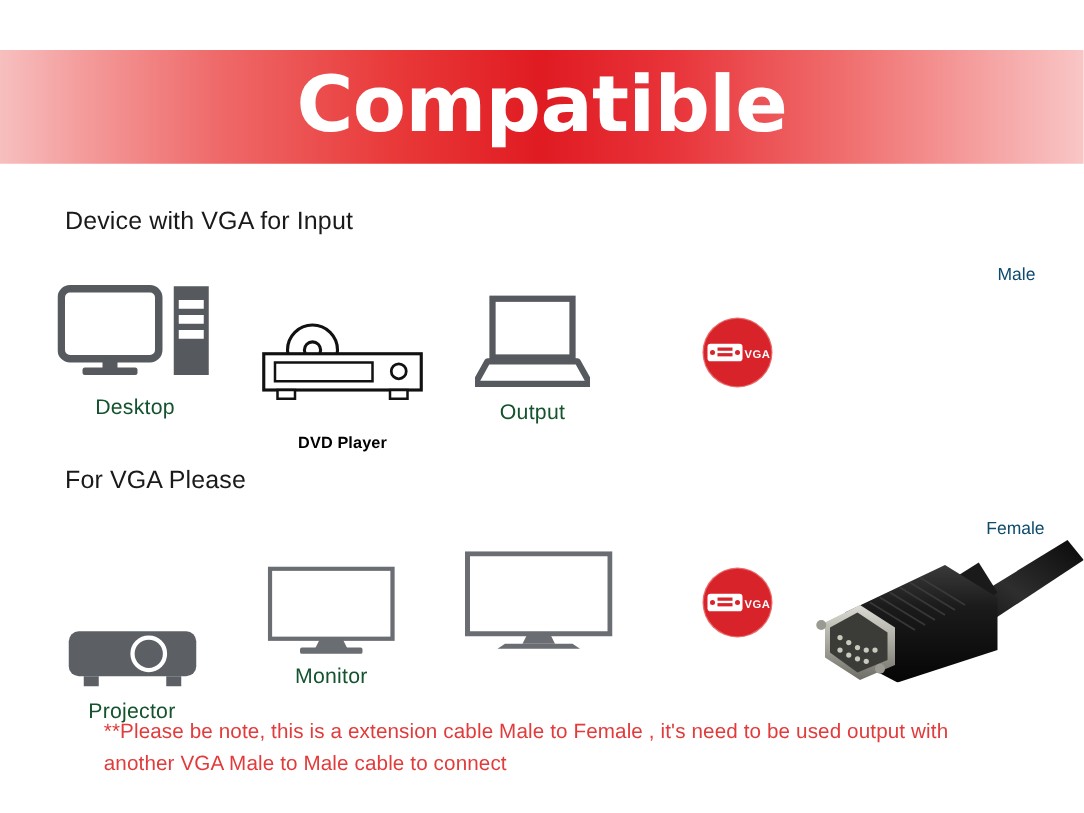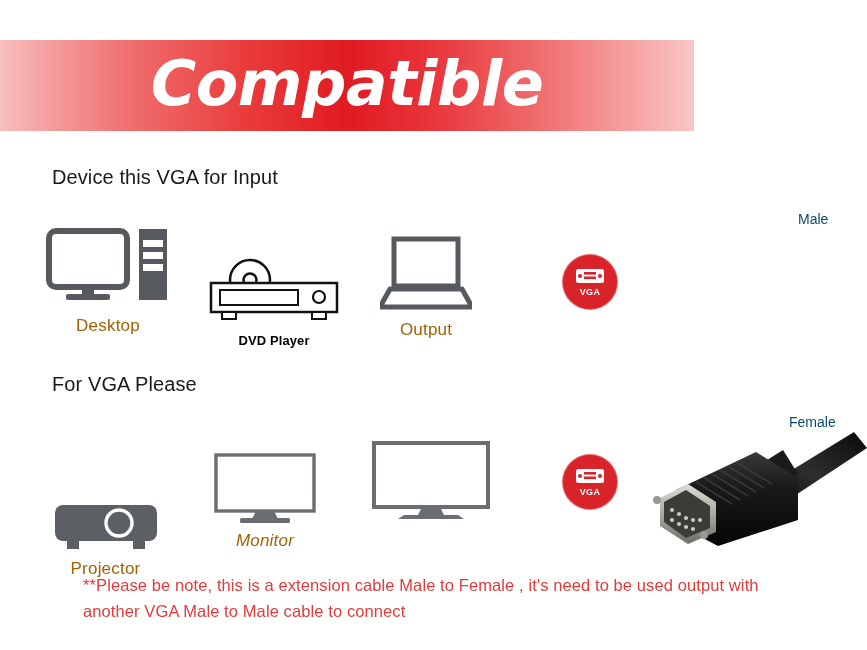--- a/index.html
+++ b/index.html
@@ -13,36 +13,35 @@
     position: relative;
     font-family: "Liberation Sans", sans-serif;
     overflow: hidden;
   }
 
   
   .banner {
     position: absolute;
     left: 0;
     top: 40px;
-    width: 694px;
+    width: 867px;
     height: 91px;
     background: linear-gradient(to right,
         #f7bfbf 0%,
         #f49a9a 8%,
         #ef6a6a 20%,
         #e93a3a 36%,
         #e01b22 50%,
         #e8343a 62%,
         #f06e6e 78%,
         #f6a6a6 92%,
         #f9c6c6 100%);
     display: flex;
     align-items: center;
     justify-content: center;
-    font-style: italic;
   }
   .banner-title {
     color: #ffffff;
     font-size: 62px;
     font-weight: bold;
     letter-spacing: -0.5px;
     line-height: 1;
     font-family: "DejaVu Sans", sans-serif;
     transform: translateY(-2px);
   }
@@ -69,50 +68,50 @@
   }
   .device .art {
     height: 88px;
     display: flex;
     align-items: flex-end;
     justify-content: center;
   }
   .device .caption {
     margin-top: 6px;
     font-size: 17px;
-    color: #a16207;
+    color: #14532d;
     letter-spacing: 0.2px;
   }
   .device .caption.dark {
     color: #000000;
     font-size: 13px;
     font-weight: bold;
     letter-spacing: 0.1px;
-    margin-top: 7px;
+    margin-top: 20px;
   }
 
   
   #device-desktop   { left: 28px;  top: 22px;  width: 160px; }
   #device-dvd       { left: 194px; top: 38px;  width: 160px; }
   #device-laptop    { left: 352px; top: 26px;  width: 148px; }
   
   #device-projector { left: 28px;  top: 60px;  width: 155px; }
-  #device-monitor   { left: 190px; top: 32px;  width: 150px; font-style: italic; }
+  #device-monitor   { left: 190px; top: 32px;  width: 150px; }
   #device-tv        { left: 348px; top: 28px;  width: 165px; }
 
   
   .vga-badge {
     position: absolute;
     width: 54px;
     height: 54px;
     border-radius: 50%;
     background: #d8232a;
     box-shadow: 0 0 0 1px #e86a6a;
     display: flex;
-    flex-direction: column;
+    flex-direction: row;
     align-items: center;
     justify-content: center;
   }
   #vga-badge-input  { left: 563px; top: 55px; }
   #vga-badge-output { left: 563px; top: 50px; }
   .vga-badge .vga-text {
     color: #ffffff;
     font-size: 9px;
     font-weight: bold;
     letter-spacing: 0.4px;
@@ -143,21 +142,21 @@
     letter-spacing: 0.1px;
   }
 </style>
 </head>
 <body>
 
 <div class="banner">
   <div class="banner-title">Compatible</div>
 </div>
 
-<div class="section-heading" id="heading-input">Device this VGA for Input</div>
+<div class="section-heading" id="heading-input">Device with VGA for Input</div>
 
 <div class="row" id="row-input">
 
   <div class="device" id="device-desktop">
     <div class="art">
       <svg width="125" height="82" viewBox="0 0 125 82">
         <rect x="3" y="3" width="78" height="56" rx="7" ry="7" fill="none" stroke="#565a5e" stroke-width="6"></rect>
         <rect x="36" y="59" width="12" height="9" fill="#565a5e"></rect>
         <rect x="20" y="66" width="44" height="6" rx="2" fill="#565a5e"></rect>
         <rect x="93" y="1" width="28" height="71" fill="#565a5e"></rect>

